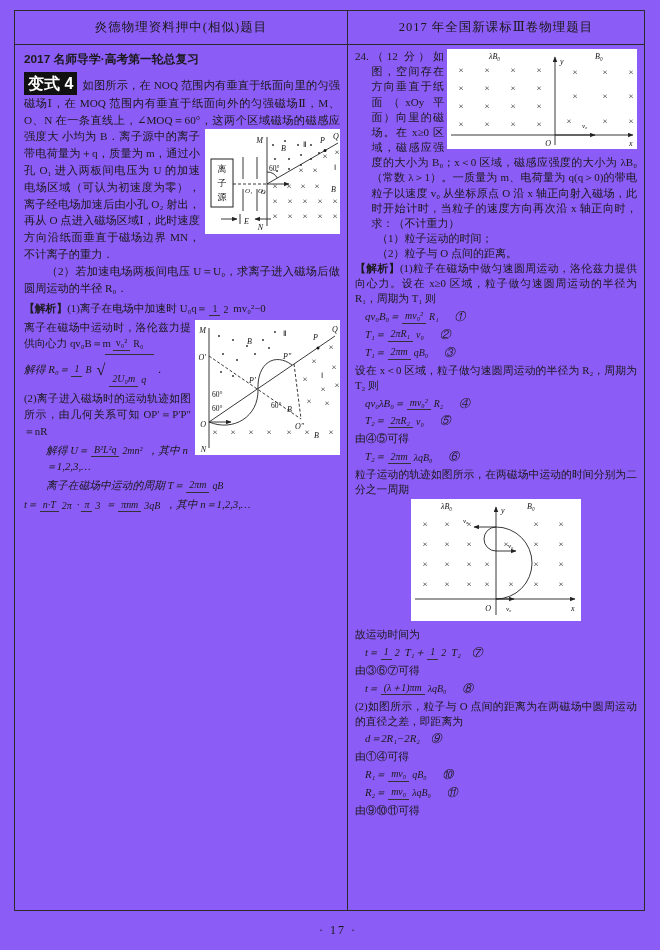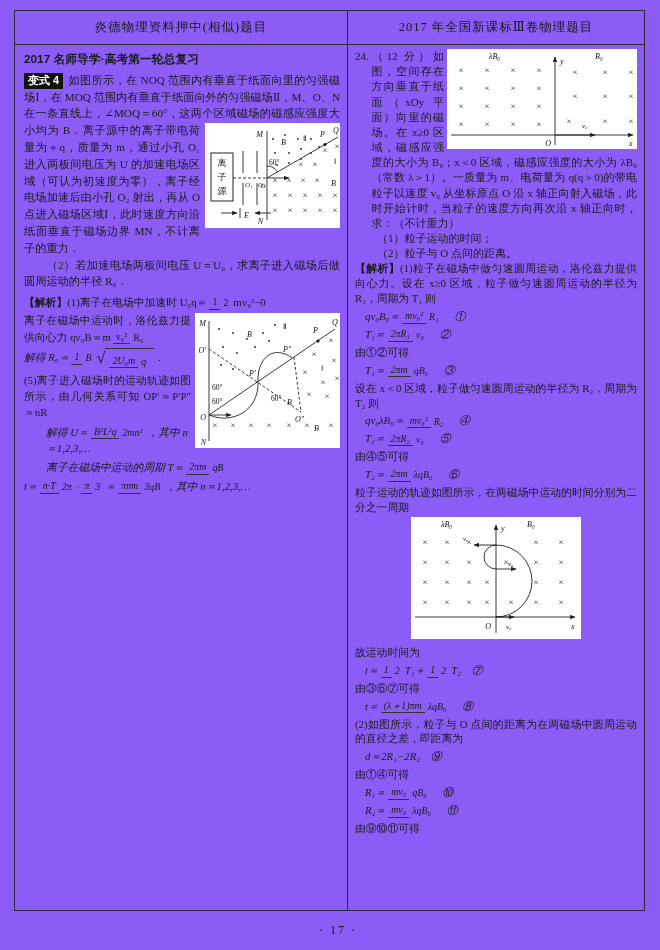--- a/index.html
+++ b/index.html
@@ -12,38 +12,38 @@
   .th-right{flex:1;}
   .tbody{display:flex;height:calc(100% - 33px);}
   .col{box-sizing:border-box;overflow:hidden;}
   .col-left{width:333px;border-right:1.4px solid #2b2b2b;padding:5px 7px 0 9px;font-size:11.2px;line-height:1.5;}
   .col-right{flex:1;padding:4px 7px 0 7px;font-size:11px;line-height:1.38;}
   .pagenum{position:absolute;left:8px;bottom:12px;width:100%;text-align:center;font-size:12px;letter-spacing:2px;}
 
   p{margin:0;}
   .book-title{font-family:"Liberation Sans","DejaVu Sans",sans-serif;font-weight:bold;font-size:11.8px;margin:1px 0 3px 0;}
   .badge{display:inline-block;background:#111;color:#fff;font-family:"Liberation Sans",sans-serif;
-         font-weight:bold;font-size:11px;padding:0 4px;margin-right:5px;line-height:1.45;}
+         font-weight:bold;font-size:16px;padding:0 4px;margin-right:5px;line-height:1.45;}
   .para{text-align:justify;}
   .indent{text-indent:2em;}
   .hang{padding-left:1.5em;text-indent:-1.5em;}
   .bold{font-weight:bold;font-family:"Liberation Sans","DejaVu Sans",sans-serif;}
   .sline{margin:2px 0;}
   .fline{margin:3px 0;font-style:italic;}
   .fline-l{padding-left:22px;}
   .fline-r{padding-left:10px;}
   .soltxt{font-size:10.8px;}
 
   .frac{display:inline-flex;vertical-align:middle;text-align:center;
         margin:0 2px;line-height:1.05;font-size:0.92em;}
   .frac .num{display:block;padding:0 3px 1px 3px;border-bottom:1px solid #333;}
   .frac .den{display:block;padding:1px 3px 0 3px;}
   .sqrt{display:inline-flex;align-items:stretch;vertical-align:middle;}
   .sqrt .sqsign{font-size:1.5em;line-height:1;align-self:center;}
-  .sqrt .rad{border-top:1px solid #333;padding:4px 3px 0 2px;display:inline-block;}
+  .sqrt .rad{border-top:1px solid #333;padding:16px 3px 0 2px;display:inline-block;}
 
   .fig{float:right;background:#fff;}
   .fig1{margin:1px 0 2px 5px;}
   .fig2{margin:1px 0 2px 4px;}
   .fig3{margin:0 0 3px 3px;}
   .figblock{text-align:center;margin:2px 0;}
   .fig4{float:none;}
   .fig line,.fig path{stroke:#222;stroke-width:0.9;fill:none;}
   .fig rect{stroke:#222;stroke-width:1;fill:none;}
   .dash{stroke-dasharray:3,2;stroke-width:0.8;}
@@ -227,21 +227,21 @@
           <p class="fline">解得 R₀＝<span class="frac">
                 <span class="num">1</span>
                 <span class="den">B</span>
               </span><span class="sqrt">
                 <span class="sqsign">√</span>
                 <span class="rad"><span class="frac">
                     <span class="num">2U₀m</span>
                     <span class="den">q</span>
                   </span></span>
               </span>．</p>
-          <p class="sline">(5)离子进入磁场时的运动轨迹如图所示，由几何关系可知 OP′＝P′P″＝nR</p>
+          <p class="sline">(2)离子进入磁场时的运动轨迹如图所示，由几何关系可知 OP′＝P′P″＝nR</p>
         </div>
 
         <p class="fline fline-l soltxt">解得 U＝<span class="frac">
               <span class="num">B²L²q</span>
               <span class="den">2mn²</span>
             </span>，其中 n＝1,2,3,…</p>
         <p class="fline fline-l soltxt">离子在磁场中运动的周期 T＝<span class="frac">
               <span class="num">2πm</span>
               <span class="den">qB</span>
             </span></p>
@@ -312,21 +312,20 @@
         </p>
 
         <p class="fline fline-r soltxt">qv₀B₀＝<span class="frac">
               <span class="num">mv₀²</span>
               <span class="den">R₁</span>
             </span>　①</p>
         <p class="fline fline-r soltxt">T₁＝<span class="frac">
               <span class="num">2πR₁</span>
               <span class="den">v₀</span>
             </span>　②</p>
-        <p class="sline soltxt">由①②可得</p>
         <p class="fline fline-r soltxt">T₁＝<span class="frac">
               <span class="num">2πm</span>
               <span class="den">qB₀</span>
             </span>　③</p>
         <p class="para soltxt">设在 x＜0 区域，粒子做匀速圆周运动的半径为 R₂，周期为 T₂ 则</p>
         <p class="fline fline-r soltxt">qv₀λB₀＝<span class="frac">
               <span class="num">mv₀²</span>
               <span class="den">R₂</span>
             </span>　④</p>
         <p class="fline fline-r soltxt">T₂＝<span class="frac">

